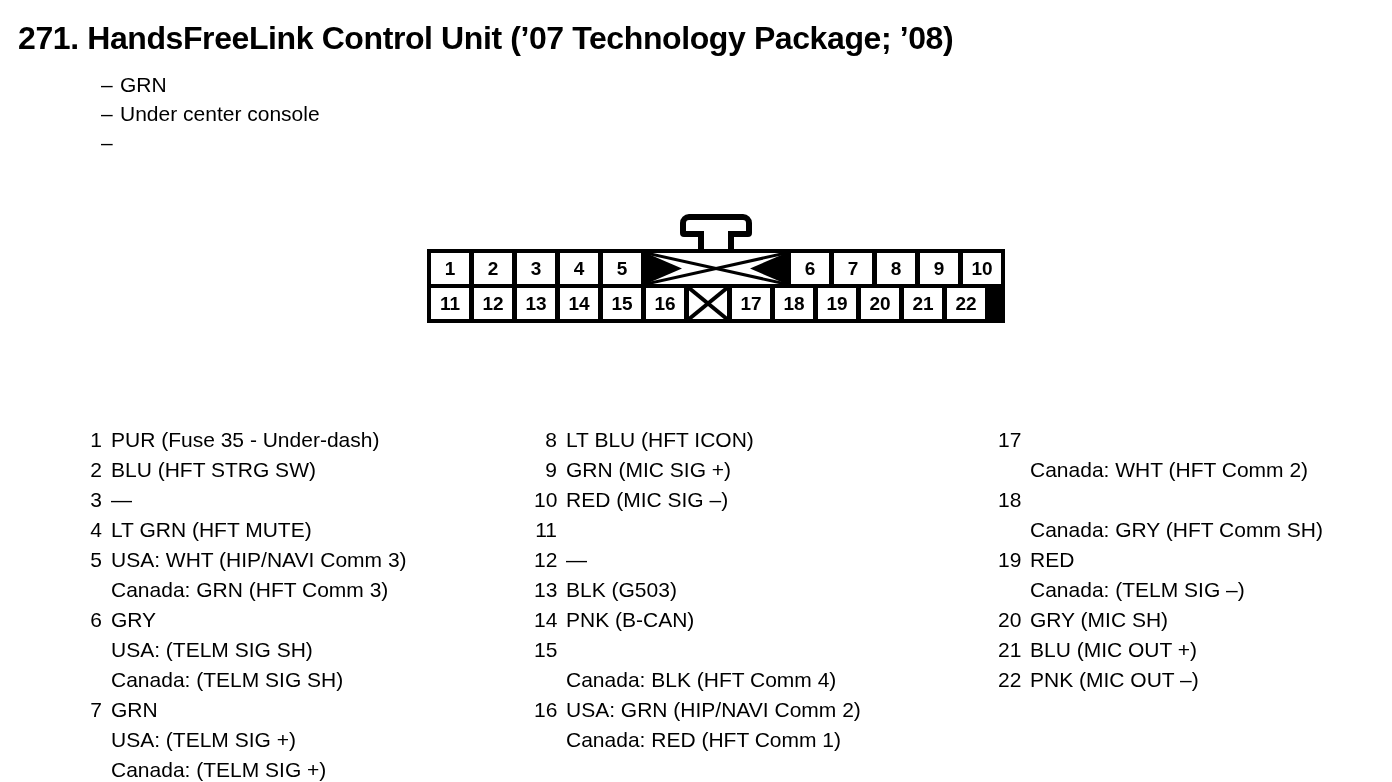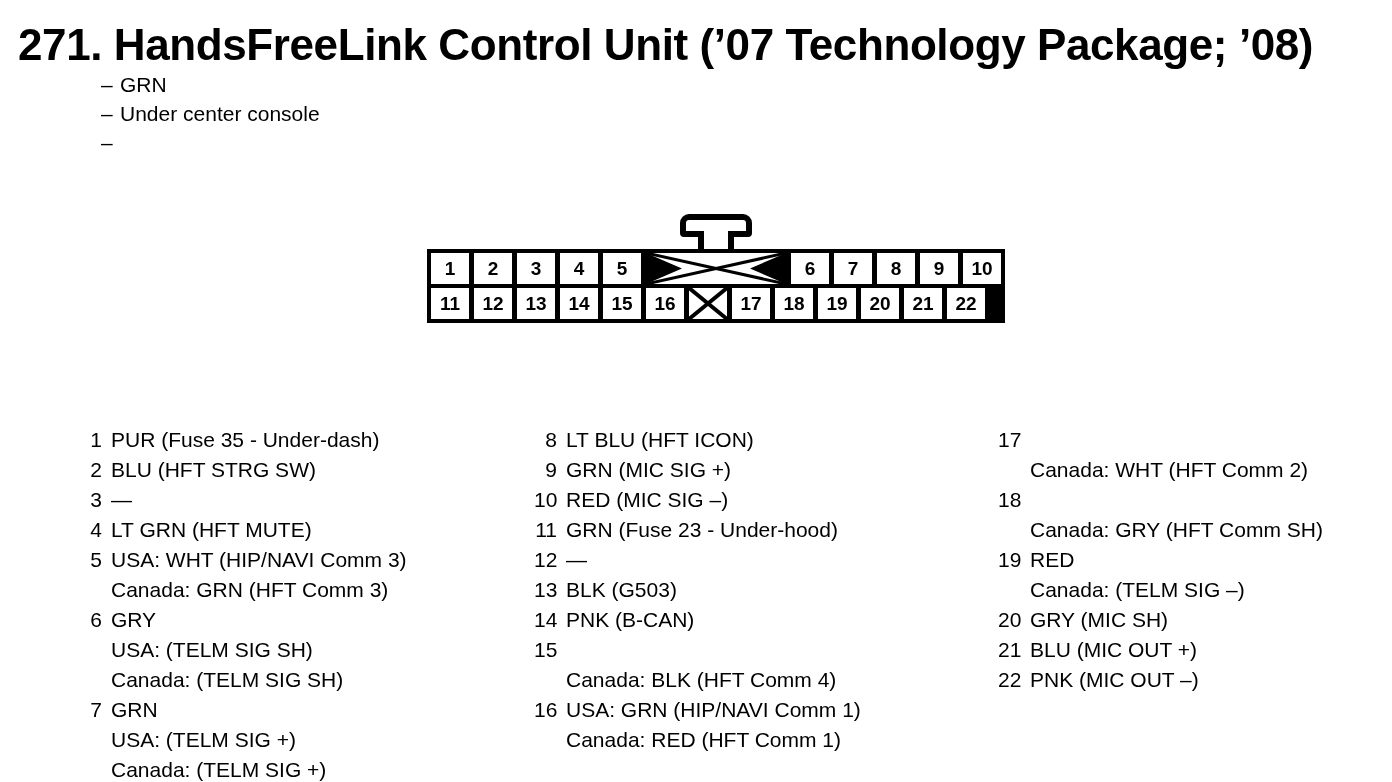--- a/index.html
+++ b/index.html
@@ -14,21 +14,21 @@
     font-family: "Liberation Sans", sans-serif;
     color: #000000;
     overflow: hidden;
   }
 
   
   .title {
     position: absolute;
     left: 18px;
     top: 20px;
-    font-size: 44px;
+    font-size: 32px;
     font-weight: bold;
     letter-spacing: -0.4px;
     white-space: nowrap;
   }
 
   
   .notes {
     position: absolute;
     left: 101px;
     top: 73px;
@@ -291,21 +291,20 @@
     </div>
     <div class="pin-entry">
       <div class="pin-line">
         <span class="pin-num">10</span>
         <span class="pin-text">RED (MIC SIG –)</span>
       </div>
     </div>
     <div class="pin-entry">
       <div class="pin-line">
         <span class="pin-num">11</span>
-        <span class="pin-text">GRN (Fuse 23 - Under-hood)</span>
       </div>
     </div>
     <div class="pin-entry">
       <div class="pin-line">
         <span class="pin-num">12</span>
         <span class="pin-text">—</span>
       </div>
     </div>
     <div class="pin-entry">
       <div class="pin-line">
@@ -324,21 +323,21 @@
         <span class="pin-num">15</span>
       </div>
       <div class="pin-line sub">
         <span class="pin-num">15</span>
         <span class="pin-text">Canada: BLK (HFT Comm 4)</span>
       </div>
     </div>
     <div class="pin-entry">
       <div class="pin-line">
         <span class="pin-num">16</span>
-        <span class="pin-text">USA: GRN (HIP/NAVI Comm 1)</span>
+        <span class="pin-text">USA: GRN (HIP/NAVI Comm 2)</span>
       </div>
       <div class="pin-line sub">
         <span class="pin-num">16</span>
         <span class="pin-text">Canada: RED (HFT Comm 1)</span>
       </div>
     </div>
   </div>
 <div class="pin-col c3" id="pin-col-3">
     <div class="pin-entry">
       <div class="pin-line">

